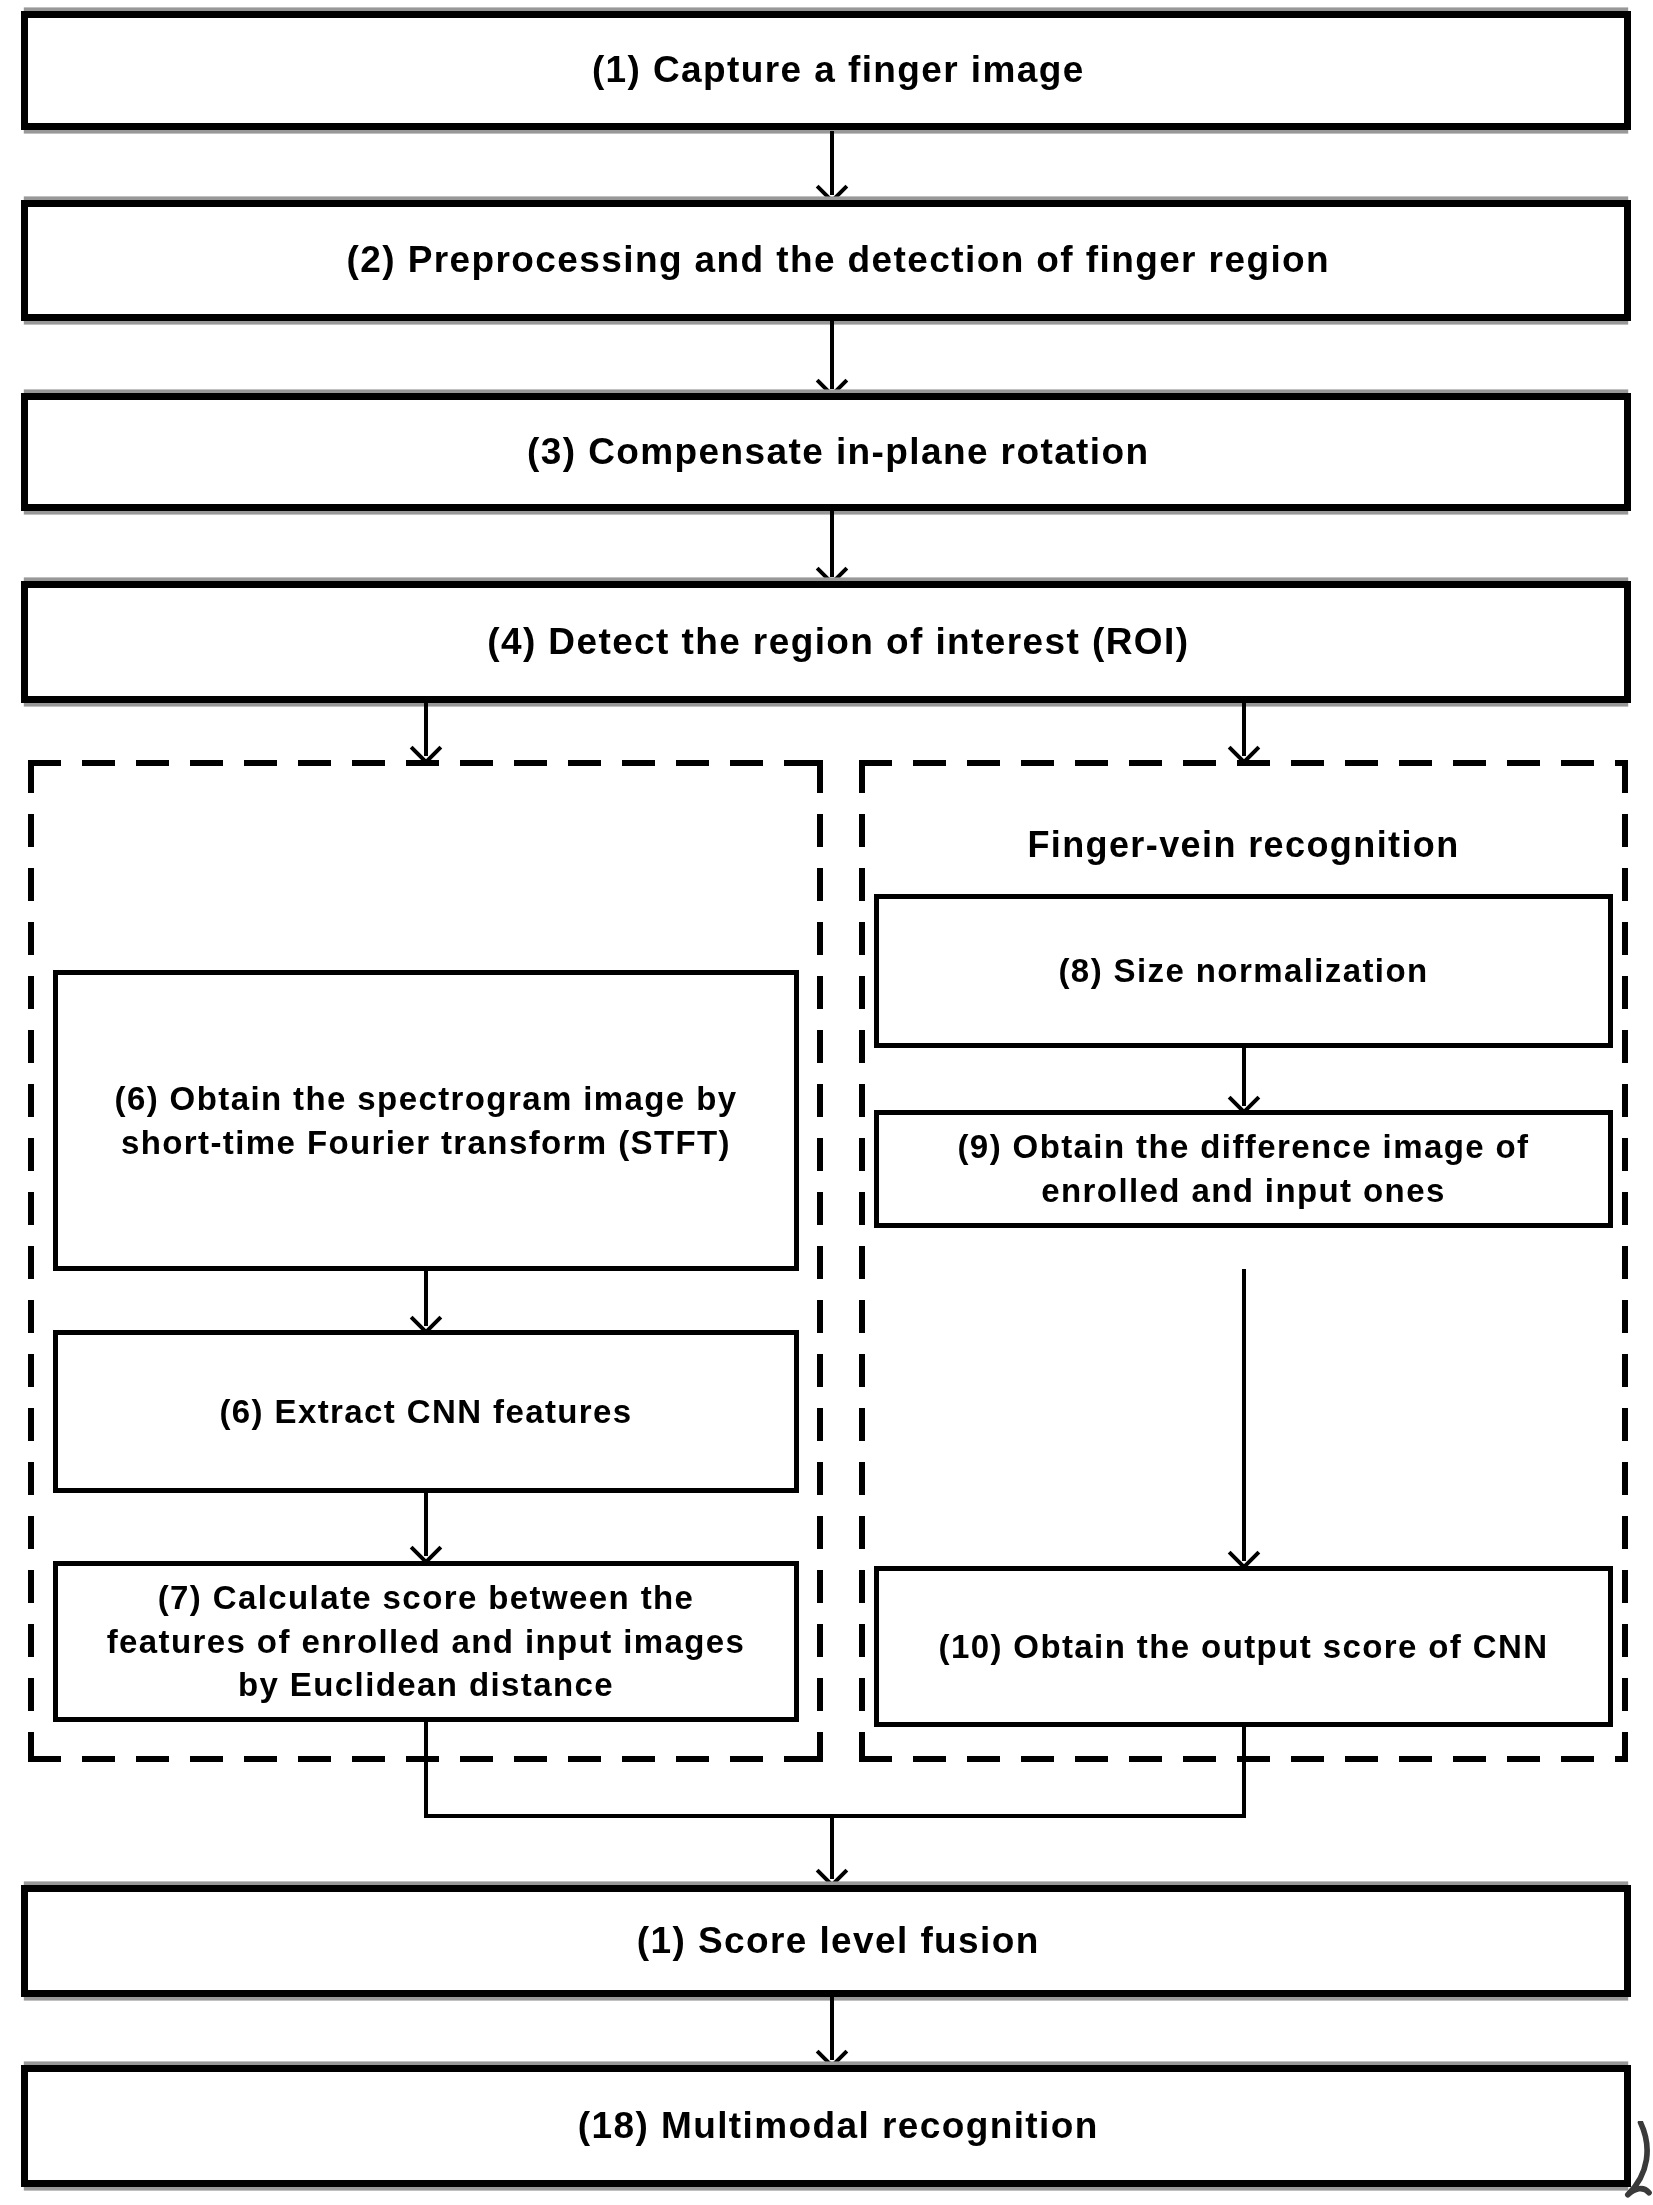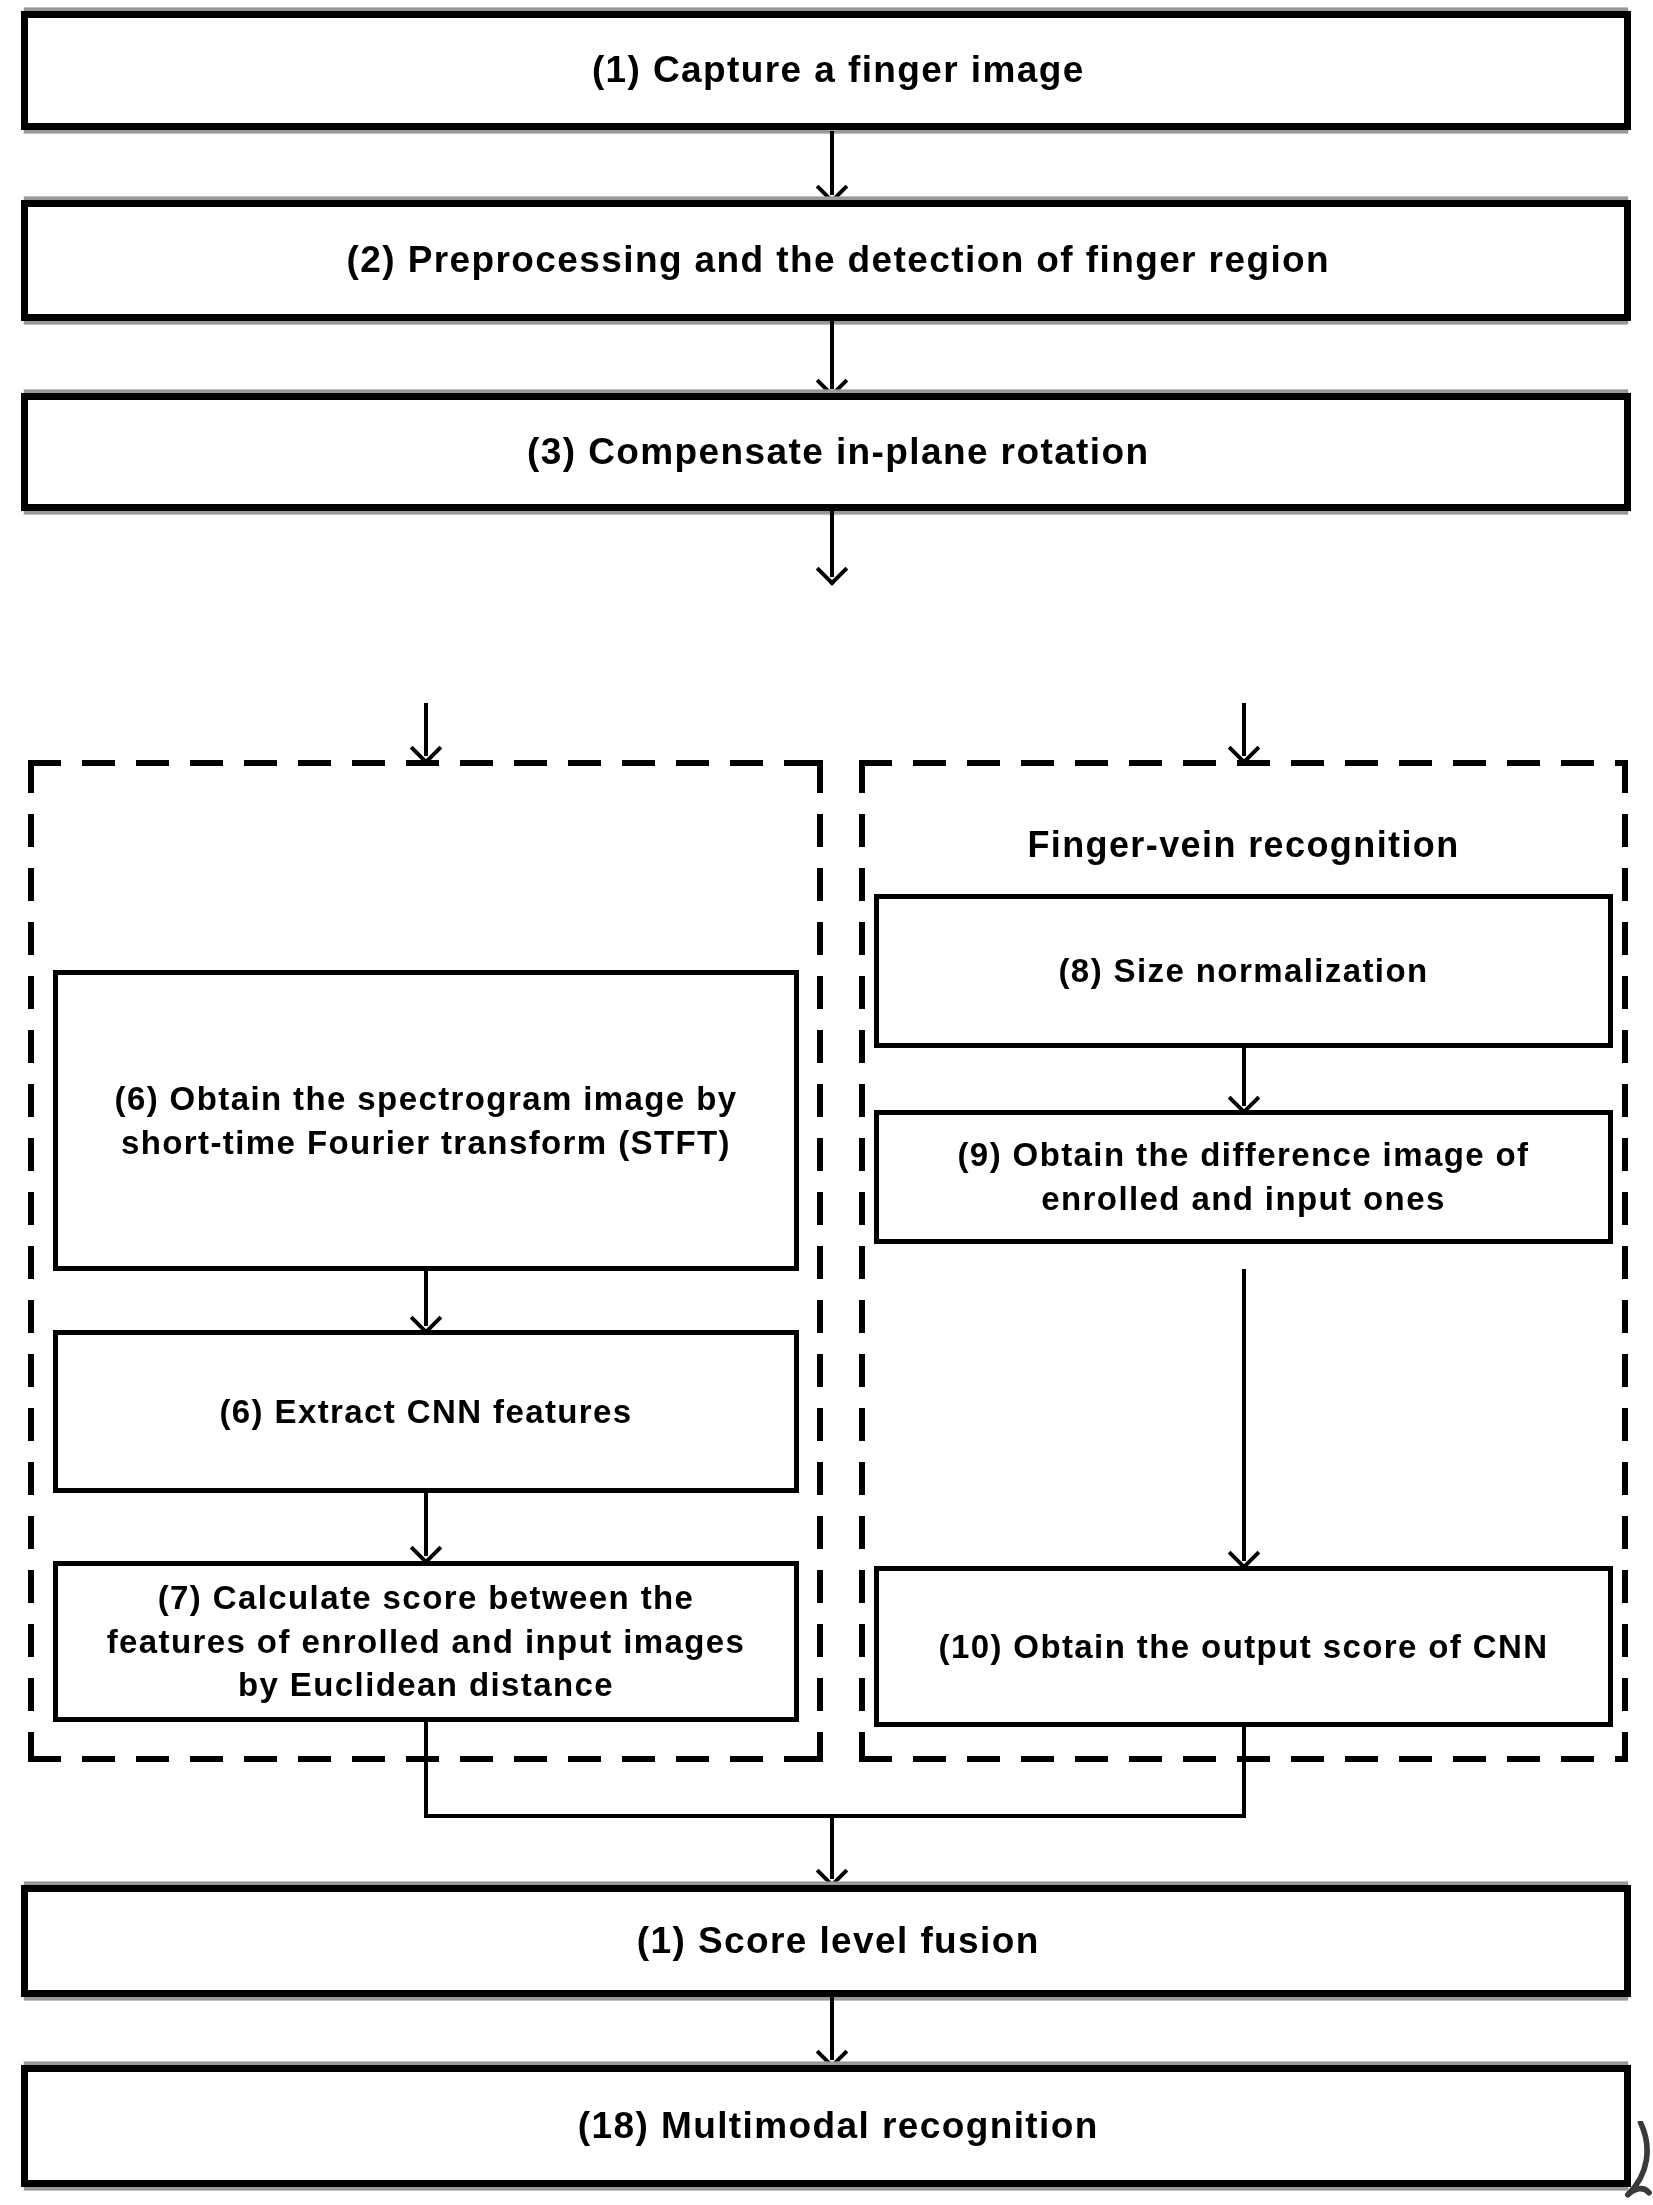--- a/index.html
+++ b/index.html
@@ -57,20 +57,21 @@
   <div class="line-v" style="left:830px;top:321px;height:68px">
       <div class="head"></div>
     </div>
 
   <div class="node wide" style="top:393px;height:118px">(3) Compensate in-plane rotation</div>
 
   <div class="line-v" style="left:830px;top:510px;height:67px">
       <div class="head"></div>
     </div>
 
+  <div class="node wide" style="top:581px;height:122px">(4) Detect the region of interest (ROI)</div>
 
   <div class="line-v" style="left:424px;top:703px;height:53px">
       <div class="head"></div>
     </div>
   <div class="line-v" style="left:1242px;top:703px;height:53px">
       <div class="head"></div>
     </div>
 
   <div class="group" style="left:28px;width:795px">
     <div class="dash-h d-top"></div>
@@ -103,21 +104,21 @@
   <div class="node inner col-left" style="top:1561px;height:161px">(7) Calculate score between the
 features of enrolled and input images
 by Euclidean distance</div>
 
   <div class="node inner col-right" style="top:894px;height:154px">(8) Size normalization</div>
 
   <div class="line-v" style="left:1242px;top:1048px;height:58px">
       <div class="head"></div>
     </div>
 
-  <div class="node inner col-right" style="top:1110px;height:134px">(9) Obtain the difference image of
+  <div class="node inner col-right" style="top:1110px;height:118px">(9) Obtain the difference image of
 enrolled and input ones</div>
 
   <div class="line-v" style="left:1242px;top:1269px;height:292px">
       <div class="head"></div>
     </div>
 
   <div class="node inner col-right" style="top:1566px;height:161px">(10) Obtain the output score of CNN</div>
 
   <div class="line-v" style="left:424px;top:1720px;height:98px"></div>
   <div class="line-v" style="left:1242px;top:1726px;height:92px"></div>

